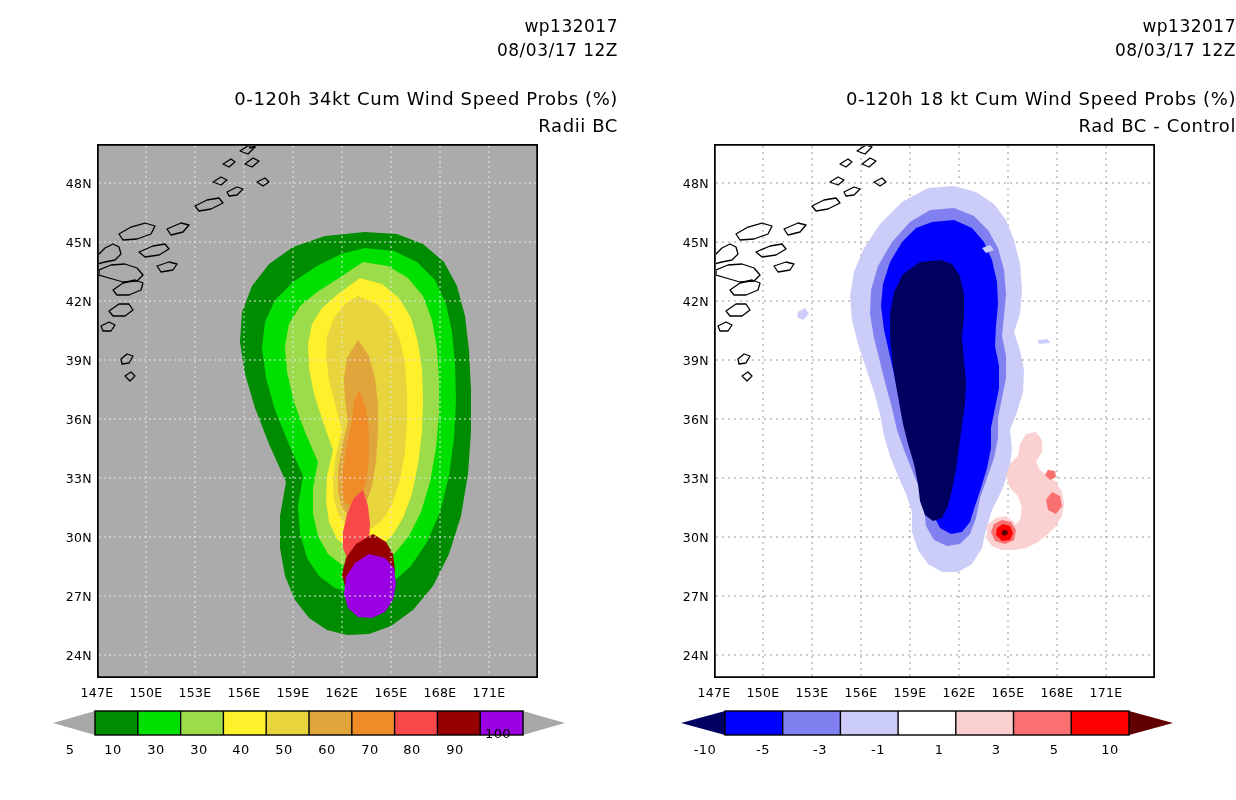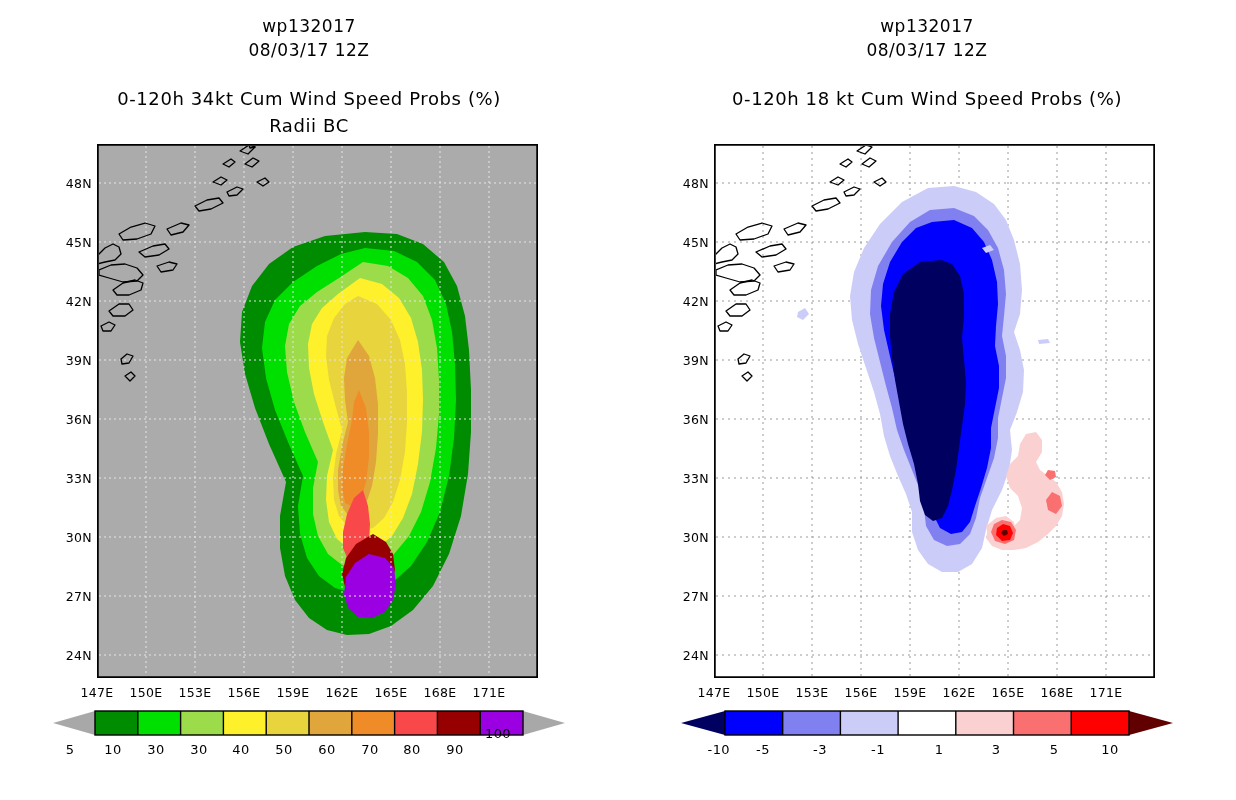--- a/index.html
+++ b/index.html
@@ -20,21 +20,21 @@
     width: 618px;
     height: 800px;
   }
   #panel-left  { left: 0; }
   #panel-right { left: 618px; }
 
   .title-block {
     position: absolute;
     left: 0;
     width: 618px;
-    text-align: center;
+    text-align: right;
     color: #000;
   }
   .title-storm   { top: 16px;  font-size: 17px; letter-spacing: 0.5px; }
   .title-date    { top: 40px;  font-size: 17px; letter-spacing: 0.5px; }
   .title-product { top: 88px;  font-size: 18px; letter-spacing: 0.6px; }
   .title-sub     { top: 115px; font-size: 18px; letter-spacing: 0.6px; }
 
   .map-wrap {
     position: absolute;
     left: 97px;
@@ -254,20 +254,21 @@
     <div class="cbar-label" style="left:397px; top:36px; width:30px;text-align:center;">80</div>
     <div class="cbar-label" style="left:440px; top:36px; width:30px;">90</div>
     <div class="cbar-label" style="left:481px; top:20px; width:34px;">100</div>
   </div>
 </div>
 
 <div class="panel" id="panel-right">
   <div class="title-block title-storm">wp132017</div>
   <div class="title-block title-date">08/03/17 12Z</div>
   <div class="title-block title-product">0-120h 18 kt Cum Wind Speed Probs (%)</div>
+  <div class="title-block title-sub">Rad BC - Control</div>
 
   <div class="map-wrap">
     <svg class="map-svg" width="441" height="534" viewBox="0 0 441 534">
       <defs>
         <clipPath id="clipR">
             <rect x="2" y="2" width="437" height="530"></rect>
           </clipPath>
       </defs>
       <rect x="0" y="0" width="441" height="534" fill="#ffffff"></rect>
 
@@ -411,21 +412,21 @@
       <g stroke="#000000" stroke-width="1.4" fill="none">
         <rect x="68" y="5" width="404" height="24"></rect>
         <line x1="125.7" y1="5" x2="125.7" y2="29"></line>
         <line x1="183.4" y1="5" x2="183.4" y2="29"></line>
         <line x1="241.1" y1="5" x2="241.1" y2="29"></line>
         <line x1="298.8" y1="5" x2="298.8" y2="29"></line>
         <line x1="356.5" y1="5" x2="356.5" y2="29"></line>
         <line x1="414.2" y1="5" x2="414.2" y2="29"></line>
       </g>
     </svg>
-    <div class="cbar-label" style="left:62px;  top:36px; width:50px;text-align:right;">-10</div>
+    <div class="cbar-label" style="left:62px;  top:36px; width:50px;">-10</div>
     <div class="cbar-label" style="left:120px; top:36px; width:50px;">-5</div>
     <div class="cbar-label" style="left:177px; top:36px; width:50px;">-3</div>
     <div class="cbar-label" style="left:235px; top:36px; width:50px;">-1</div>
     <div class="cbar-label" style="left:296px; top:36px; width:50px;">1</div>
     <div class="cbar-label" style="left:353px; top:36px; width:50px;">3</div>
     <div class="cbar-label" style="left:411px; top:36px; width:50px;">5</div>
     <div class="cbar-label" style="left:467px; top:36px; width:50px;">10</div>
   </div>
 </div>
 

